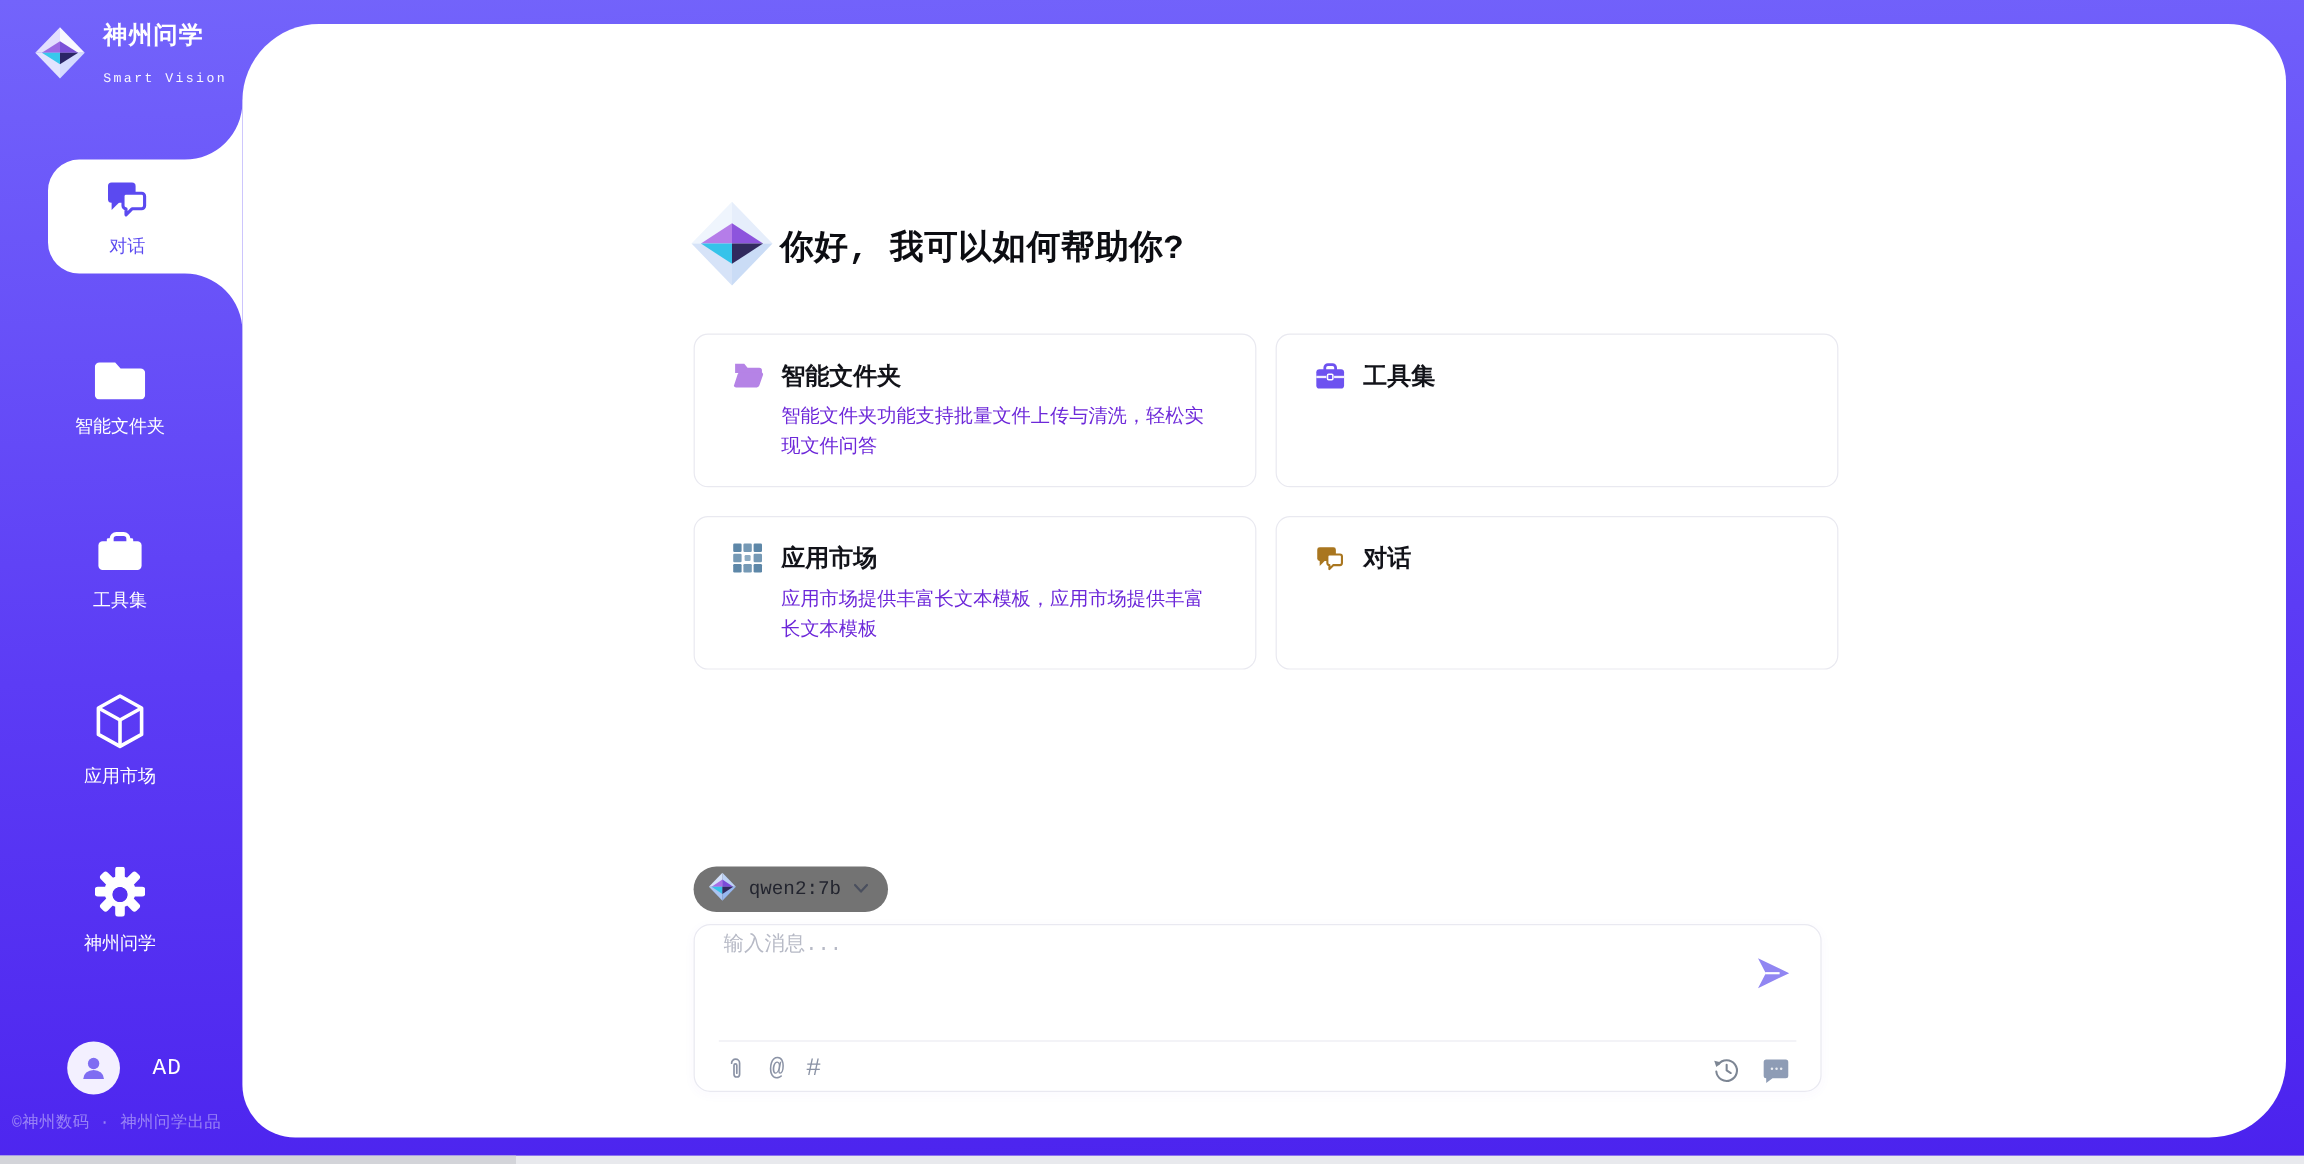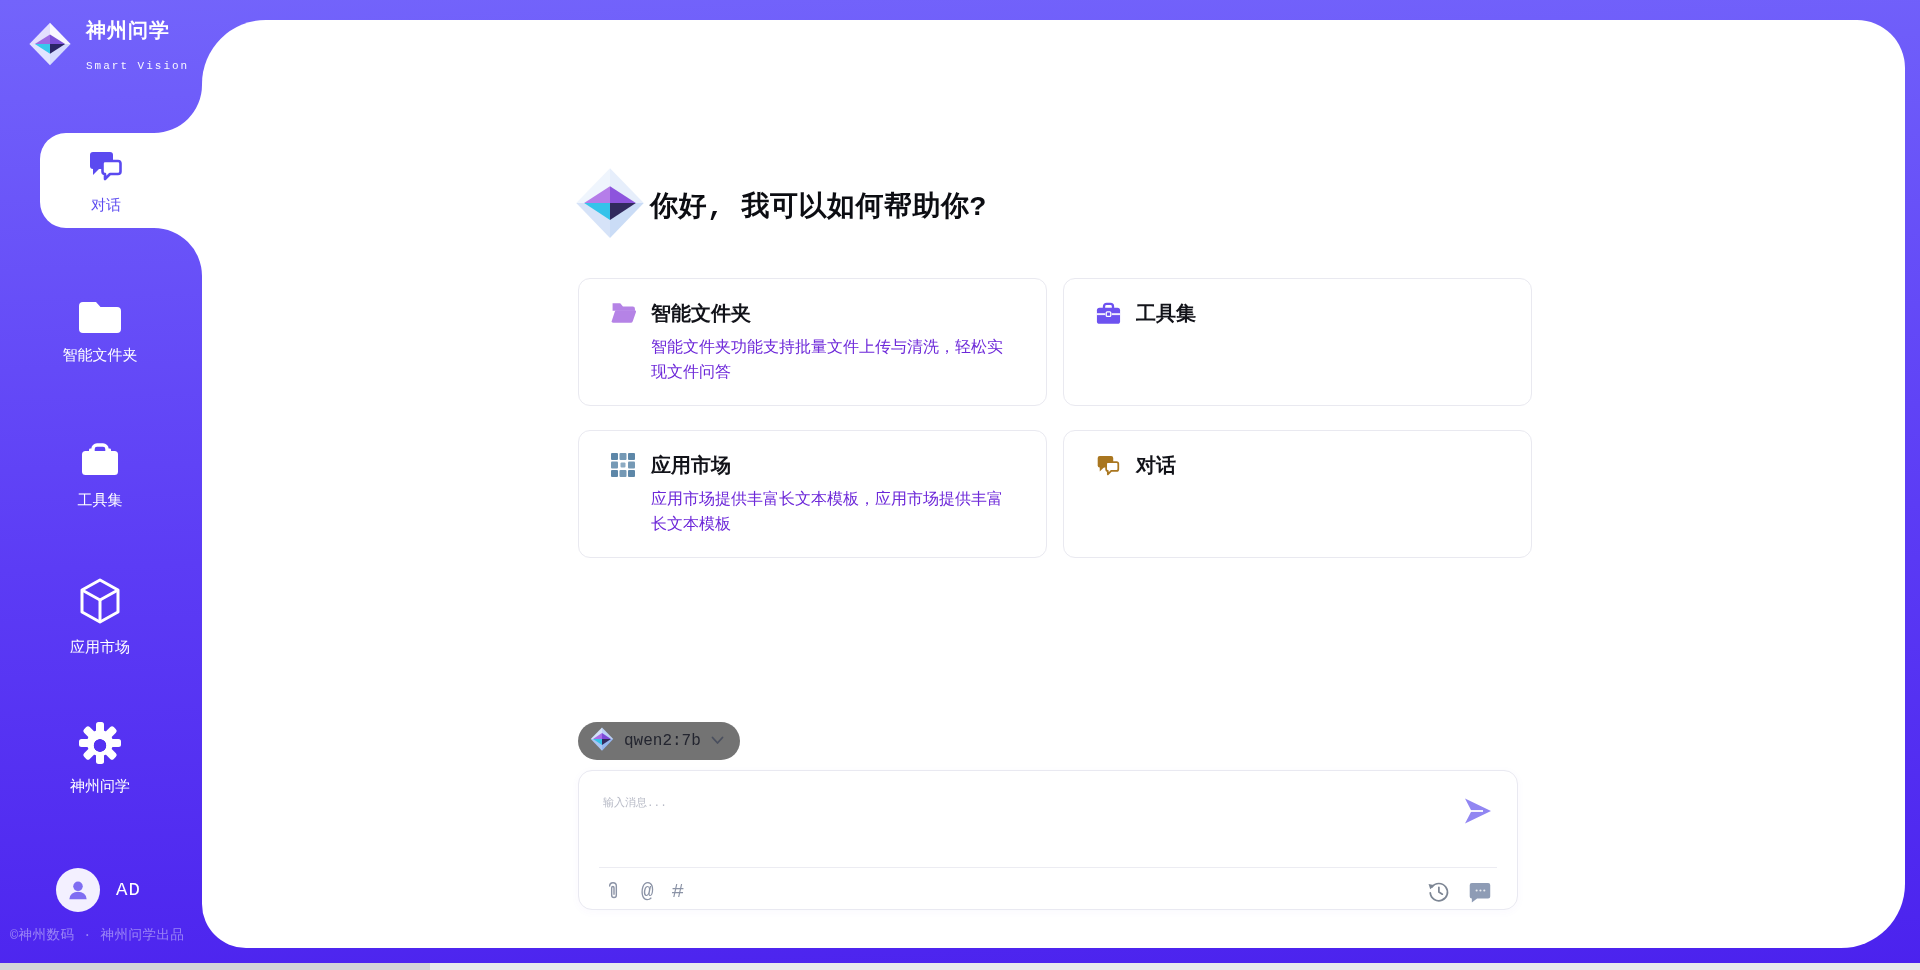--- a/index.html
+++ b/index.html
@@ -23,21 +23,21 @@
 
   .nav-item { position:absolute; left:30px; width:140px; height:78px;
     display:flex; flex-direction:column; align-items:center; justify-content:center; gap:8px; cursor:pointer; }
   .nav-label { font-size:15px; color:#fff; white-space:nowrap; }
 
   .gear-wrap {
     -webkit-mask:radial-gradient(circle at 50% 50%, transparent 6px, #000 6.6px);
             mask:radial-gradient(circle at 50% 50%, transparent 6px, #000 6.6px);
   }
 
-  .user-row { position:absolute; left:56px; top:868px; display:flex; align-items:center; gap:16px; cursor:pointer; }
+  .user-row { position:absolute; left:56px; top:868px; display:flex; align-items:center; gap:27px; cursor:pointer; }
   .avatar { width:44px; height:44px; border-radius:50%; background:#f3f0ff; display:flex; align-items:center; justify-content:center; }
   .user-name { color:#fff; font-size:19px; letter-spacing:1px; }
   .copyright { position:absolute; left:10px; top:926px; color:rgba(255,255,255,.42); font-size:13.5px; letter-spacing:.5px; white-space:nowrap; z-index:5; }
 
   
   .main-panel { position:absolute; left:202px; top:20px; width:1703px; height:928px;
     background:#fff; border-radius:64px 48px 64px 44px; }
 
   .welcome { position:absolute; left:372px; top:144px; display:flex; align-items:center; gap:4px; }
   .welcome-title { font-size:28px; font-weight:700; color:#0c0d12; letter-spacing:.5px; }
@@ -49,22 +49,22 @@
   .card-icon { width:28px; height:28px; flex:0 0 28px; display:flex; align-items:center; justify-content:center; }
   .card-title { font-size:20px; font-weight:700; color:#121319; }
   .card-desc { margin-left:42px; margin-top:9px; font-size:16px; line-height:25px; color:#6d28d9; padding-right:14px; }
 
   .model-pill { position:absolute; left:376px; top:702px; height:38px; border-radius:19px;
     background:#737373; display:flex; align-items:center; gap:10px; padding:0 16px 0 12px; cursor:pointer; }
   .model-name { font-size:16px; color:#23252f; }
 
   .composer { position:absolute; left:376px; top:750px; width:940px; height:140px;
     background:#fff; border:1px solid #e9e9f1; border-radius:14px; box-shadow:0 2px 10px rgba(90,70,220,.03); }
-  .composer textarea { position:absolute; left:24px; top:24px; width:830px; height:58px;
-    border:none; outline:none; resize:none; font-family:inherit; font-size:11px; color:#0f172a; background:transparent; }
+  .composer textarea { position:absolute; left:24px; top:4px; width:830px; height:58px;
+    border:none; outline:none; resize:none; font-family:inherit; font-size:17px; color:#0f172a; background:transparent; }
   .composer textarea::placeholder { color:#b7bac6; }
   .send-btn { position:absolute; right:24px; top:26px; width:30px; height:28px; cursor:pointer; border:none; background:transparent; }
   .composer-divider { position:absolute; left:20px; right:20px; top:96px; height:1px; background:#ececf2; }
   .composer-tools { position:absolute; left:24px; top:108px; display:flex; align-items:center; gap:18px; }
   .composer-right { position:absolute; right:26px; top:108px; display:flex; align-items:center; gap:18px; }
   .tool-btn { border:none; background:transparent; cursor:pointer; display:flex; align-items:center; justify-content:center;
     color:#8b93a6; font-size:20px; font-family:inherit; padding:0; height:24px; }
 
   
   .hscrollbar { position:absolute; left:0; bottom:0; width:1920px; height:7px; background:#e8e9ed; }

